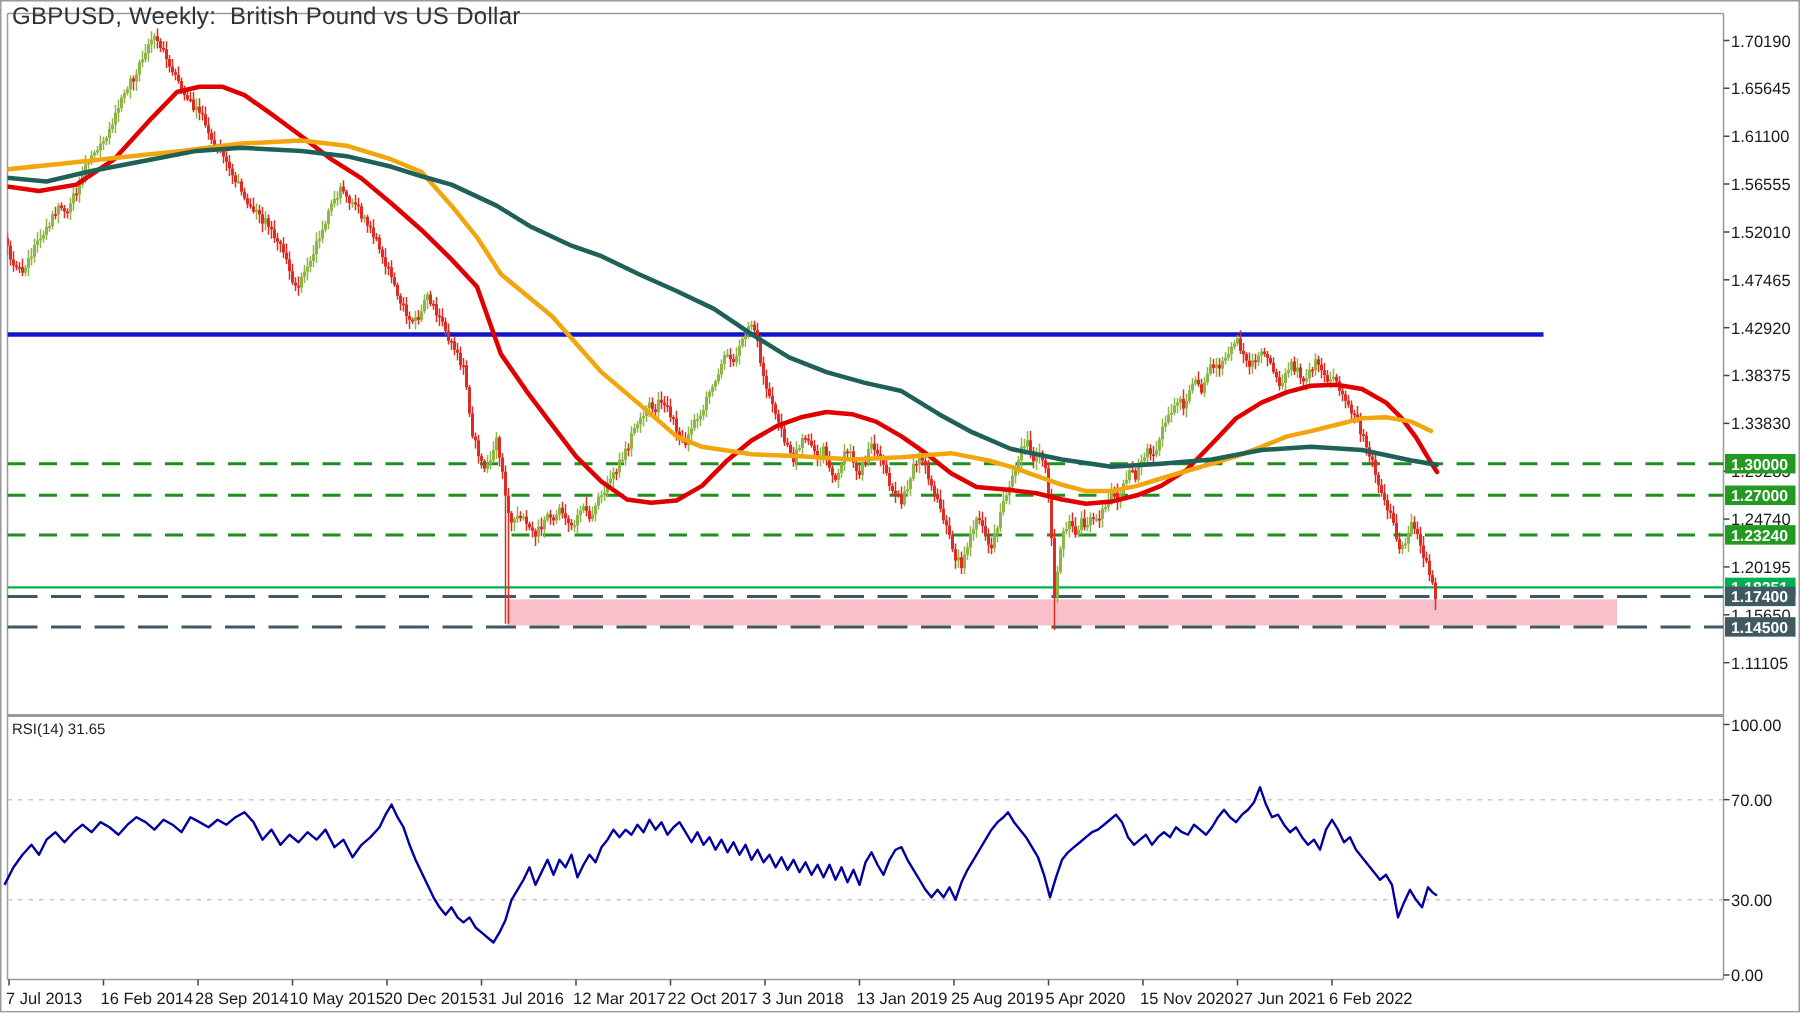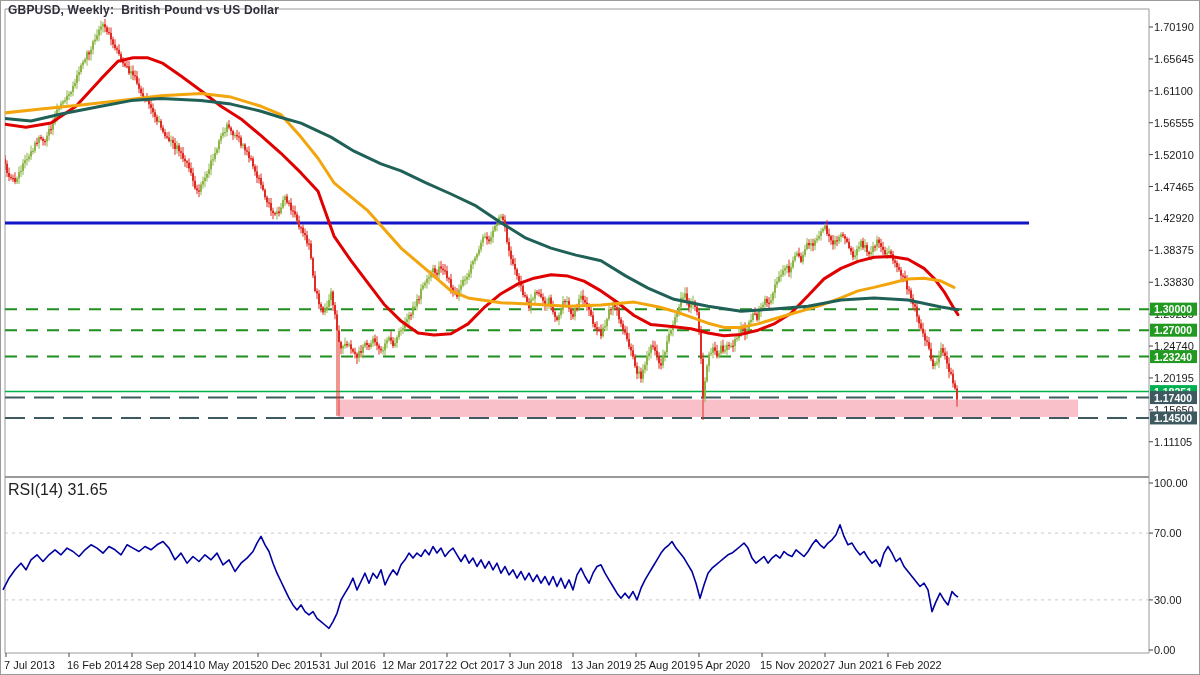--- a/index.html
+++ b/index.html
@@ -1,22 +1,22 @@
 <!DOCTYPE html>
 <html><head>
 <meta charset="utf-8">
 <style>
   html,body{margin:0;padding:0;background:#e8e8e8;}
   .window{position:relative;width:1200px;height:675px;background:#ffffff;
           border:1px solid #9a9a9a;box-sizing:border-box;overflow:hidden;
           font-family:"Liberation Sans", sans-serif;}
   svg{position:absolute;left:0;top:0;}
-  .title{position:absolute;left:7px;top:2px;font-size:12px;color:#30303c;
-         letter-spacing:0.2px;white-space:pre;font-weight:bold;}
-  .rsi-label{position:absolute;left:7px;top:480px;font-size:16px;color:#222;}
+  .title{position:absolute;left:7px;top:2px;font-size:16px;color:#30303c;
+         letter-spacing:0.2px;white-space:pre;}
+  .rsi-label{position:absolute;left:7px;top:480px;font-size:10px;color:#222;}
   text{font-family:"Liberation Sans", sans-serif;}
 </style>
 </head>
 <body>
 
 <div class="window">
   <svg id="chart-svg" width="1200" height="675">
       <defs>
         <clipPath id="mainClip">
           <rect x="4" y="8" width="1144" height="468"></rect>

